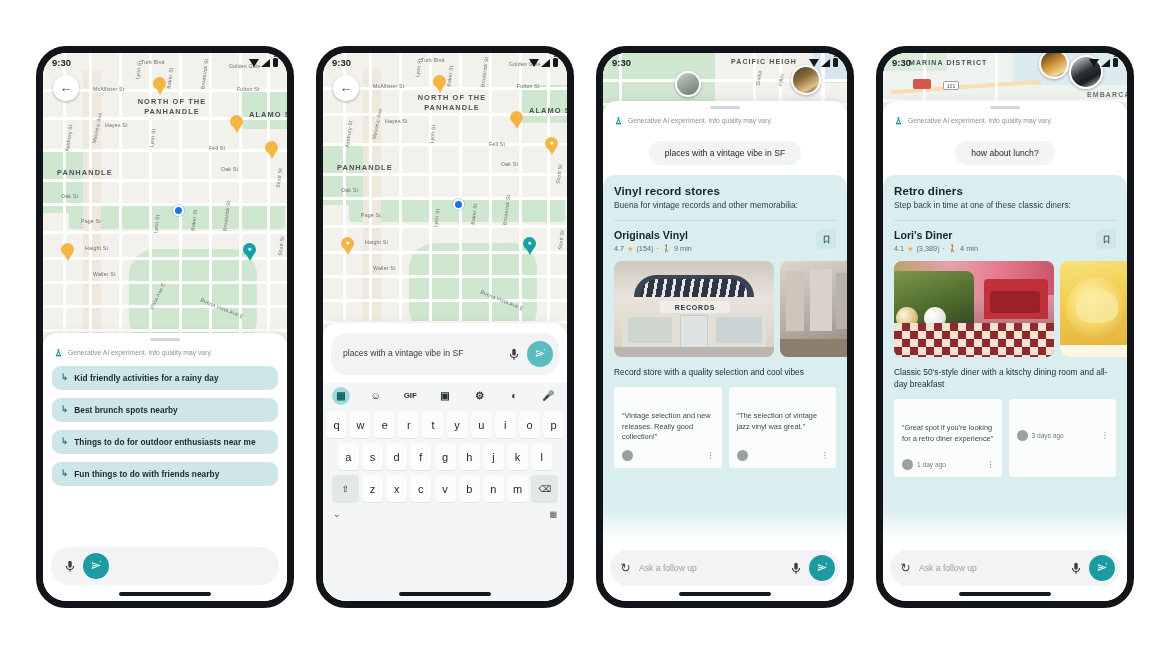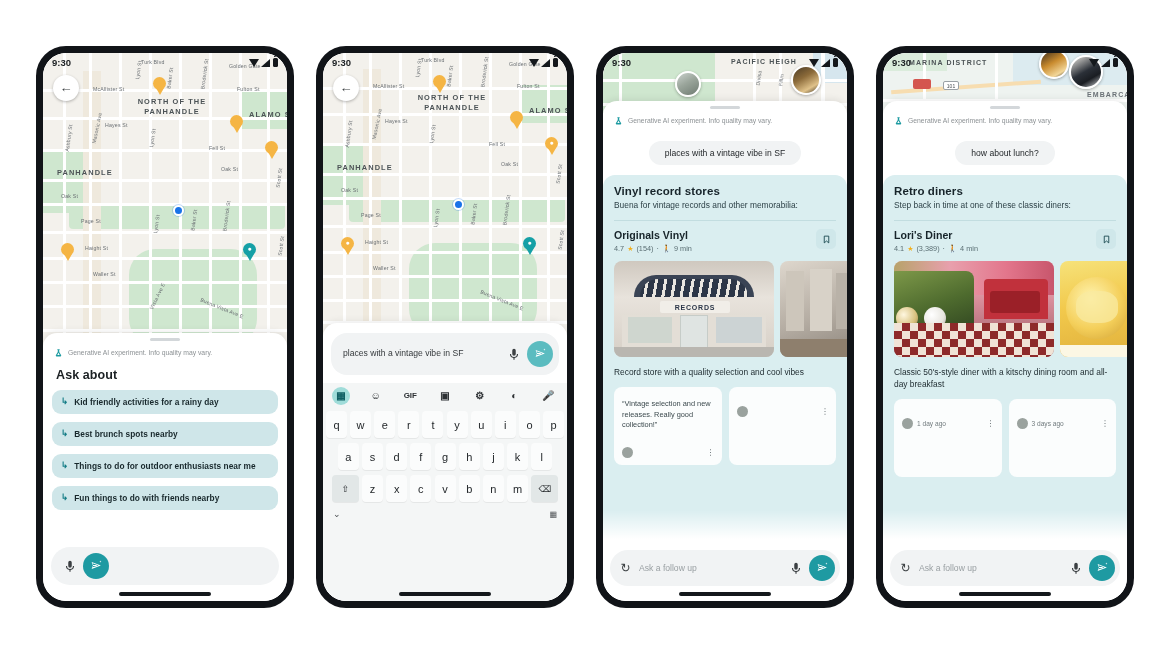--- a/index.html
+++ b/index.html
@@ -364,22 +364,22 @@
     display: flex; align-items: center; justify-content: center;
     color: #1b4a50;
     flex: 0 0 auto;
   }
   .photos { display: flex; gap: 6px; margin-top: 8px; }
   .photo { border-radius: 8px; overflow: hidden; flex: 0 0 auto; position: relative; }
   .caption { font-size: 8.4px; color: #1d2a2f; line-height: 12px; margin-top: 9px; }
   .reviews { display: flex; gap: 7px; margin-top: 9px; }
   .review {
     background: #fbfdfd;
-    border-radius: 8px;
-    padding: 12px 8px 7px;
+    border-radius: 3px;
+    padding: 24px 8px 7px;
     width: 50%;
     min-height: 78px;
     display: flex; flex-direction: column;
   }
   .rev-text { font-size: 7.4px; color: #3c4a4e; line-height: 10.5px; flex: 1 1 auto; }
   .rev-foot { display: flex; align-items: center; gap: 4px; margin-top: 7px; }
   .rev-av {
     width: 11px; height: 11px; border-radius: 50%;
     background: #9aa29e; flex: 0 0 auto;
   }
@@ -501,21 +501,20 @@
       </div>
 
       <div class="sheet">
         <div class="grabber"></div>
         <div class="disclaimer">
           <svg class="lab-icon" viewBox="0 0 24 24" fill="currentColor">
             <path d="M9 2h6v2h-1v5.2l5.1 9.1A2 2 0 0 1 17.4 21H6.6a2 2 0 0 1-1.7-2.7L10 9.2V4H9V2zm3 9-3.2 6h6.4L12 11z"></path>
           </svg>
           <span>Generative AI experiment. Info quality may vary.</span>
         </div>
-        <div class="ask-title">Ask about</div>
 
         <div class="chips">
           <div class="chip">
             <span class="arrow">↳</span>
             <span>Kid friendly activities for a rainy day</span>
           </div>
           <div class="chip">
             <span class="arrow">↳</span>
             <span>Best brunch spots nearby</span>
           </div>
@@ -804,20 +803,21 @@
             <div class="reviews">
               <div class="review">
                 <div class="rev-text">“Vintage selection and new releases. Really good collection!”</div>
                 <div class="rev-foot">
                   <span class="rev-av"></span>
                   <span class="rev-time"></span>
                   <span class="kebab">⋮</span>
                 </div>
               </div>
               <div class="review">
+                <div class="rev-text">“The selection of vintage jazz vinyl was great.”</div>
                 <div class="rev-foot">
                   <span class="rev-av"></span>
                   <span class="rev-time"></span>
                   <span class="kebab">⋮</span>
                 </div>
               </div>
             </div>
           </div>
           <div class="fade"></div>
         </div>
@@ -919,20 +919,21 @@
                 <div style="position:absolute;left:6px;top:16px;width:62px;height:62px;border-radius:50%;background:radial-gradient(circle at 40% 35%,#fff4b0,#f4cf5a 55%,#cf9f33);"></div>
                 <div style="position:absolute;left:16px;top:30px;width:42px;height:32px;border-radius:40%;background:#f8e9a0;opacity:.75;"></div>
                 <div style="position:absolute;left:0;bottom:0;width:74px;height:12px;background:#fcf7e4;"></div>
               </div>
             </div>
 
             <div class="caption">Classic 50's-style diner with a kitschy dining room and all-day breakfast</div>
 
             <div class="reviews">
               <div class="review">
+                <div class="rev-text">“Great spot if you're looking for a retro diner experience”</div>
                 <div class="rev-foot">
                   <span class="rev-av"></span>
                   <span class="rev-time">1 day ago</span>
                   <span class="kebab">⋮</span>
                 </div>
               </div>
               <div class="review">
                 <div class="rev-foot">
                   <span class="rev-av"></span>
                   <span class="rev-time">3 days ago</span>

